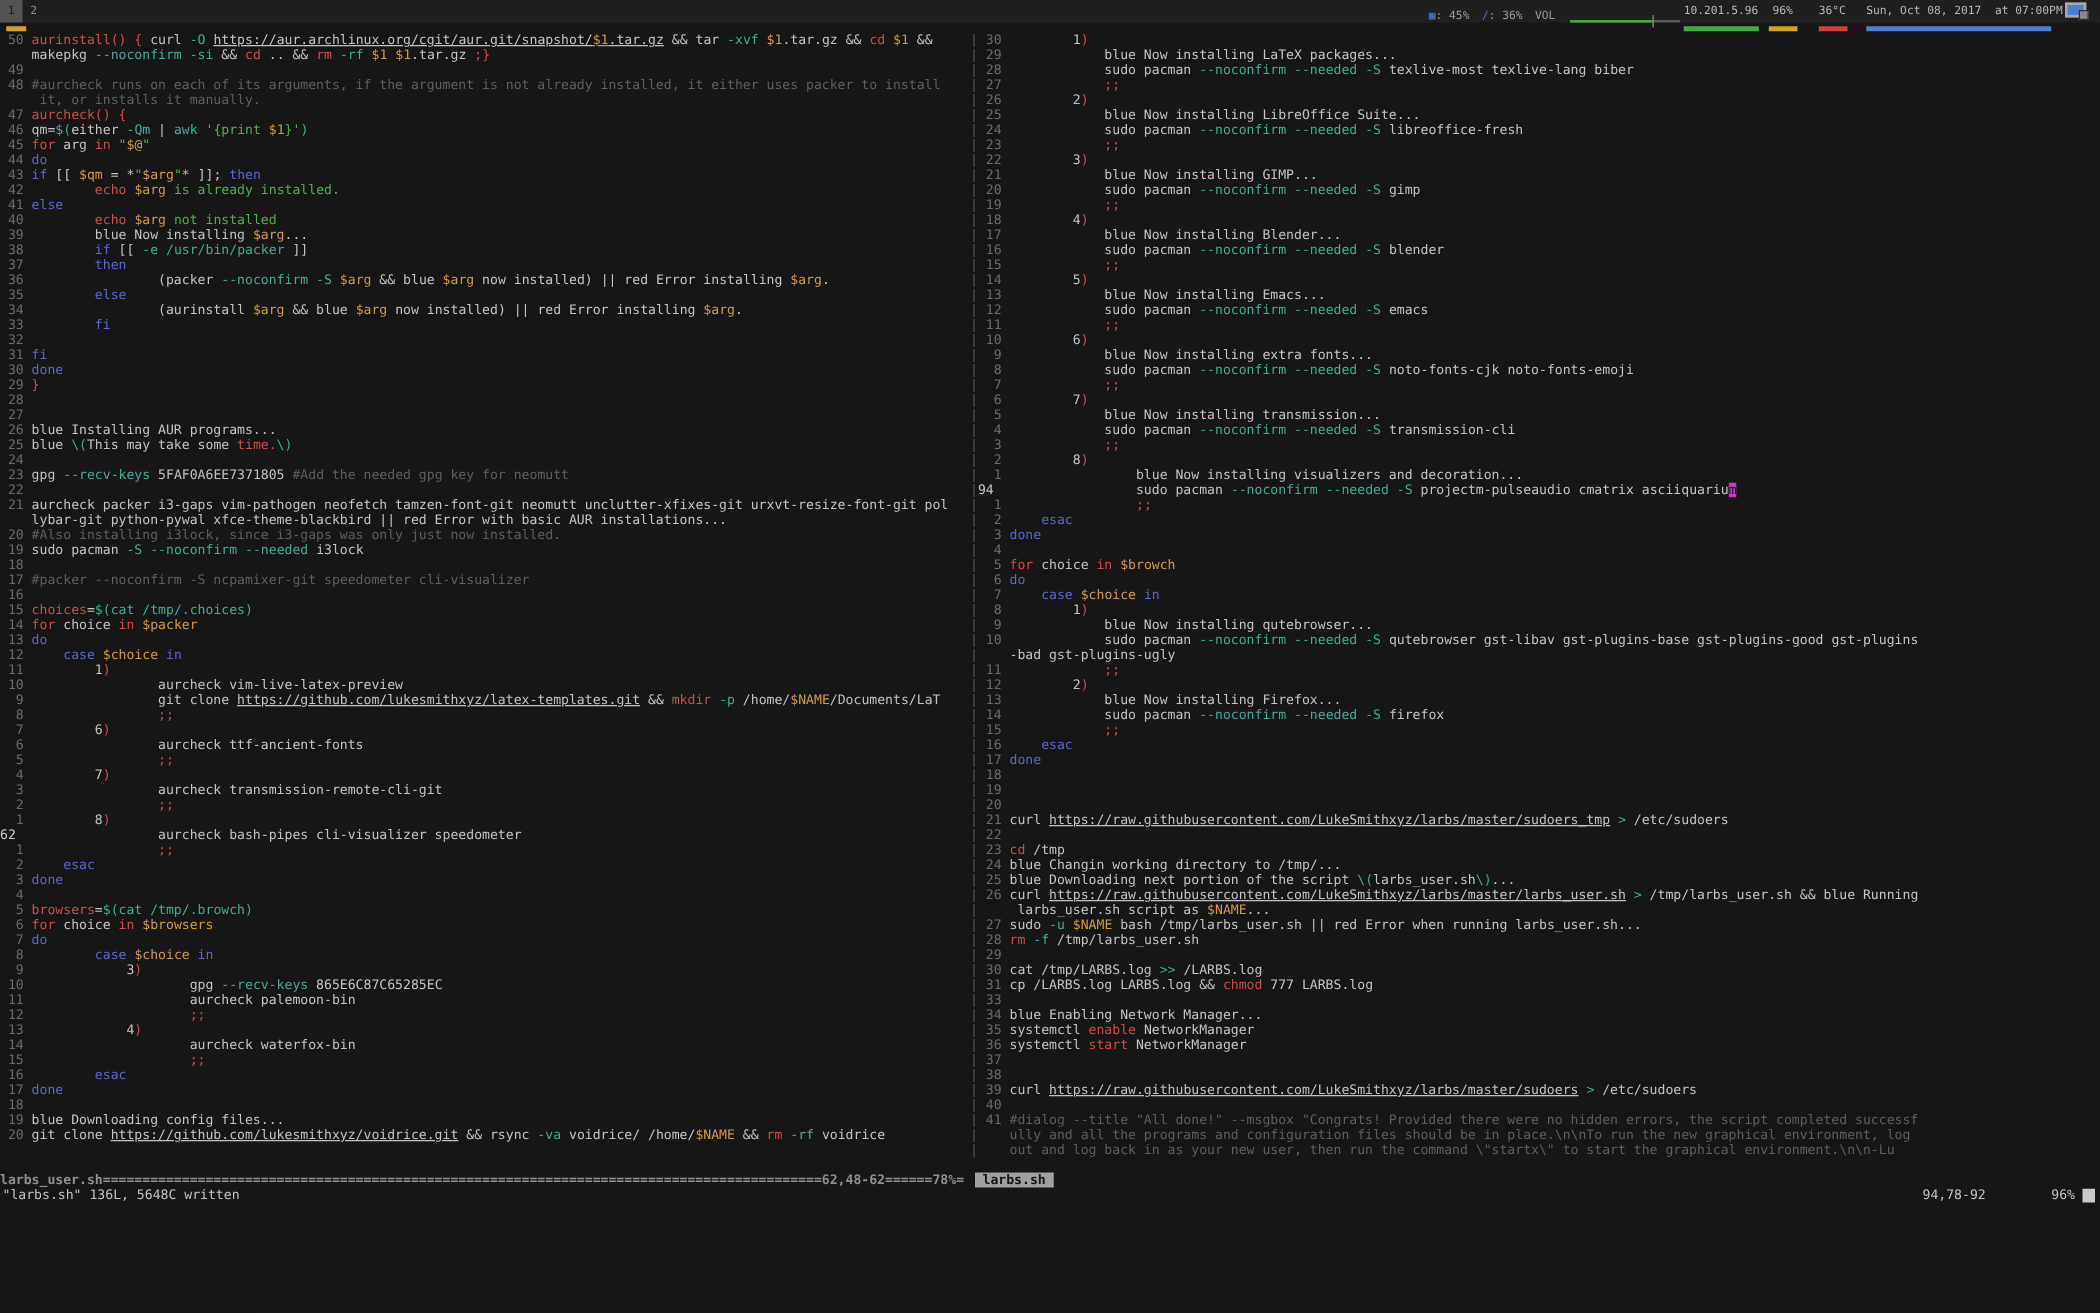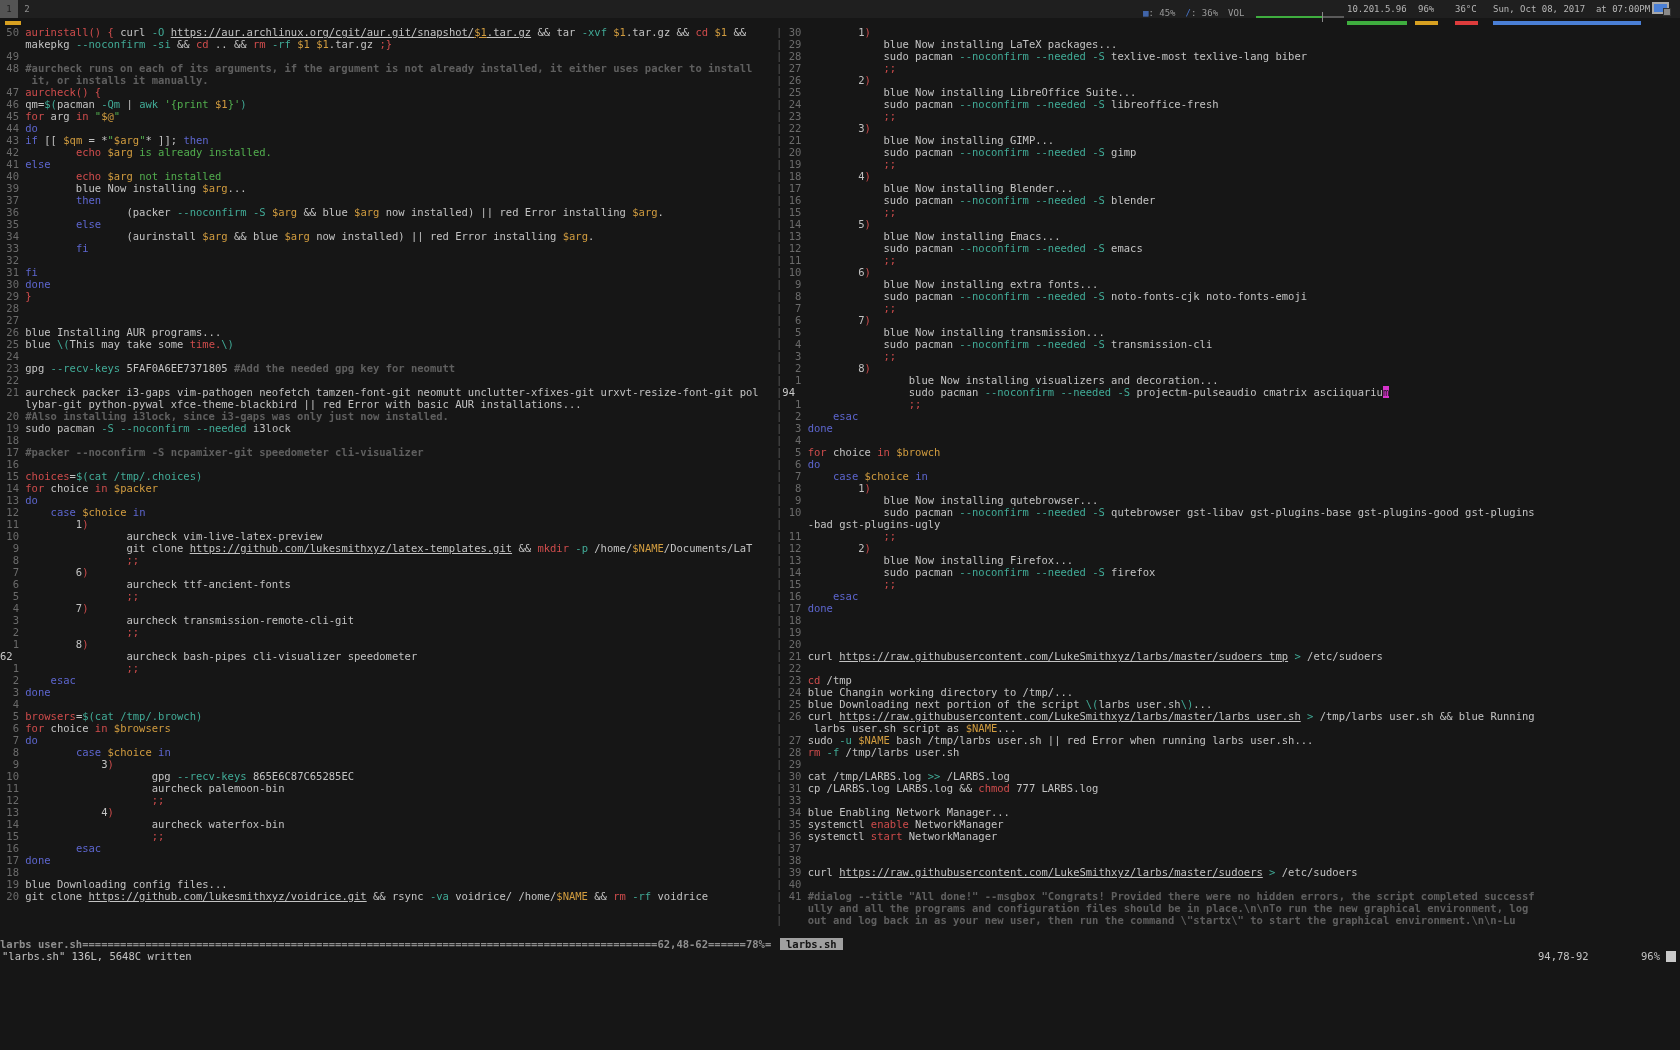--- a/index.html
+++ b/index.html
@@ -32,21 +32,21 @@
   .editor { position:absolute; left:0; top:26px; width:1680px; height:912px;
             font-size:10.5px; line-height:12px; }
   .pane { position:absolute; top:0; height:912px; overflow:hidden; }
   .pane.left  { left:0; width:776px; }
   .pane.right { left:776px; width:904px; }
   .row { height:12px; white-space:pre; overflow:hidden; color:#c3c3c3; }
   .num { color:#6b6b6b; }
   .num.cur { color:#c9c9c9; }
   .sep { color:#585858; }
   .s-t  { color:#c3c3c3; }
-  .s-c  { color:#5f5f5f;font-weight:bold; }
+  .s-c  { color:#5f5f5f; }
   .s-r  { color:#cf4c4c; }
   .s-b  { color:#5d66cf; }
   .s-tl { color:#41ab97; }
   .s-o  { color:#d19c3f; }
   .s-g  { color:#52ae4e; }
   .s-u  { color:#c3c3c3; text-decoration:underline; }
   .s-uo { color:#d19c3f; text-decoration:underline; }
   .s-x  { color:#161616; background:#d633cb; }
 
   
@@ -102,28 +102,29 @@
     </div>
 
   <div class="editor">
     <div class="pane left" id="pane-left">
         <div class="row"><span class="num"> 50 </span><span class="s-r">aurinstall()</span><span class="s-t"> </span><span class="s-r">{</span><span class="s-t"> curl </span><span class="s-tl">-O</span><span class="s-t"> </span><span class="s-u">https://aur.archlinux.org/cgit/aur.git/snapshot/</span><span class="s-uo">$1</span><span class="s-u">.tar.gz</span><span class="s-t"> &amp;&amp; tar </span><span class="s-tl">-xvf</span><span class="s-t"> </span><span class="s-o">$1</span><span class="s-t">.tar.gz &amp;&amp; </span><span class="s-r">cd</span><span class="s-t"> </span><span class="s-o">$1</span><span class="s-t"> &amp;&amp;</span></div>
         <div class="row"><span class="num">    </span><span class="s-t">makepkg </span><span class="s-tl">--noconfirm</span><span class="s-t"> </span><span class="s-tl">-si</span><span class="s-t"> &amp;&amp; </span><span class="s-r">cd</span><span class="s-t"> .. &amp;&amp; </span><span class="s-r">rm</span><span class="s-t"> </span><span class="s-tl">-rf</span><span class="s-t"> </span><span class="s-o">$1</span><span class="s-t"> </span><span class="s-o">$1</span><span class="s-t">.tar.gz </span><span class="s-r">;}</span></div>
         <div class="row"><span class="num"> 49 </span></div>
         <div class="row"><span class="num"> 48 </span><span class="s-c">#aurcheck runs on each of its arguments, if the argument is not already installed, it either uses packer to install</span></div>
         <div class="row"><span class="num">    </span><span class="s-c"> it, or installs it manually.</span></div>
         <div class="row"><span class="num"> 47 </span><span class="s-r">aurcheck() {</span></div>
-        <div class="row"><span class="num"> 46 </span><span class="s-t">qm=</span><span class="s-tl">$(</span><span class="s-t">pacman </span><span class="s-tl">-Qm</span><span class="s-t"> | </span><span class="s-tl">awk</span><span class="s-t"> </span><span class="s-g">'{print </span><span class="s-o">$1</span><span class="s-g">}'</span><span class="s-tl">)</span></div>
+        <div class="row"><span class="num"> 46 </span><span class="s-t">qm=</span><span class="s-tl">$(</span><span class="s-t">either </span><span class="s-tl">-Qm</span><span class="s-t"> | </span><span class="s-tl">awk</span><span class="s-t"> </span><span class="s-g">'{print </span><span class="s-o">$1</span><span class="s-g">}'</span><span class="s-tl">)</span></div>
         <div class="row"><span class="num"> 45 </span><span class="s-r">for</span><span class="s-t"> arg </span><span class="s-r">in</span><span class="s-t"> </span><span class="s-g">"</span><span class="s-o">$@</span><span class="s-g">"</span></div>
         <div class="row"><span class="num"> 44 </span><span class="s-b">do</span></div>
         <div class="row"><span class="num"> 43 </span><span class="s-b">if</span><span class="s-t"> [[ </span><span class="s-o">$qm</span><span class="s-t"> = *</span><span class="s-g">"</span><span class="s-o">$arg</span><span class="s-g">"</span><span class="s-t">* ]]; </span><span class="s-b">then</span></div>
         <div class="row"><span class="num"> 42 </span><span class="s-t">        </span><span class="s-r">echo</span><span class="s-t"> </span><span class="s-o">$arg</span><span class="s-t"> </span><span class="s-g">is already installed.</span></div>
         <div class="row"><span class="num"> 41 </span><span class="s-b">else</span></div>
         <div class="row"><span class="num"> 40 </span><span class="s-t">        </span><span class="s-r">echo</span><span class="s-t"> </span><span class="s-o">$arg</span><span class="s-t"> </span><span class="s-g">not installed</span></div>
         <div class="row"><span class="num"> 39 </span><span class="s-t">        blue Now installing </span><span class="s-o">$arg</span><span class="s-t">...</span></div>
+        <div class="row"><span class="num"> 38 </span><span class="s-t">        </span><span class="s-b">if</span><span class="s-t"> [[ </span><span class="s-tl">-e</span><span class="s-t"> </span><span class="s-tl">/usr/bin/packer</span><span class="s-t"> ]]</span></div>
         <div class="row"><span class="num"> 37 </span><span class="s-t">        </span><span class="s-b">then</span></div>
         <div class="row"><span class="num"> 36 </span><span class="s-t">                (packer </span><span class="s-tl">--noconfirm</span><span class="s-t"> </span><span class="s-tl">-S</span><span class="s-t"> </span><span class="s-o">$arg</span><span class="s-t"> &amp;&amp; blue </span><span class="s-o">$arg</span><span class="s-t"> now installed) || red Error installing </span><span class="s-o">$arg</span><span class="s-t">.</span></div>
         <div class="row"><span class="num"> 35 </span><span class="s-t">        </span><span class="s-b">else</span></div>
         <div class="row"><span class="num"> 34 </span><span class="s-t">                (aurinstall </span><span class="s-o">$arg</span><span class="s-t"> &amp;&amp; blue </span><span class="s-o">$arg</span><span class="s-t"> now installed) || red Error installing </span><span class="s-o">$arg</span><span class="s-t">.</span></div>
         <div class="row"><span class="num"> 33 </span><span class="s-t">        </span><span class="s-b">fi</span></div>
         <div class="row"><span class="num"> 32 </span></div>
         <div class="row"><span class="num"> 31 </span><span class="s-b">fi</span></div>
         <div class="row"><span class="num"> 30 </span><span class="s-b">done</span></div>
         <div class="row"><span class="num"> 29 </span><span class="s-r">}</span></div>
         <div class="row"><span class="num"> 28 </span></div>

